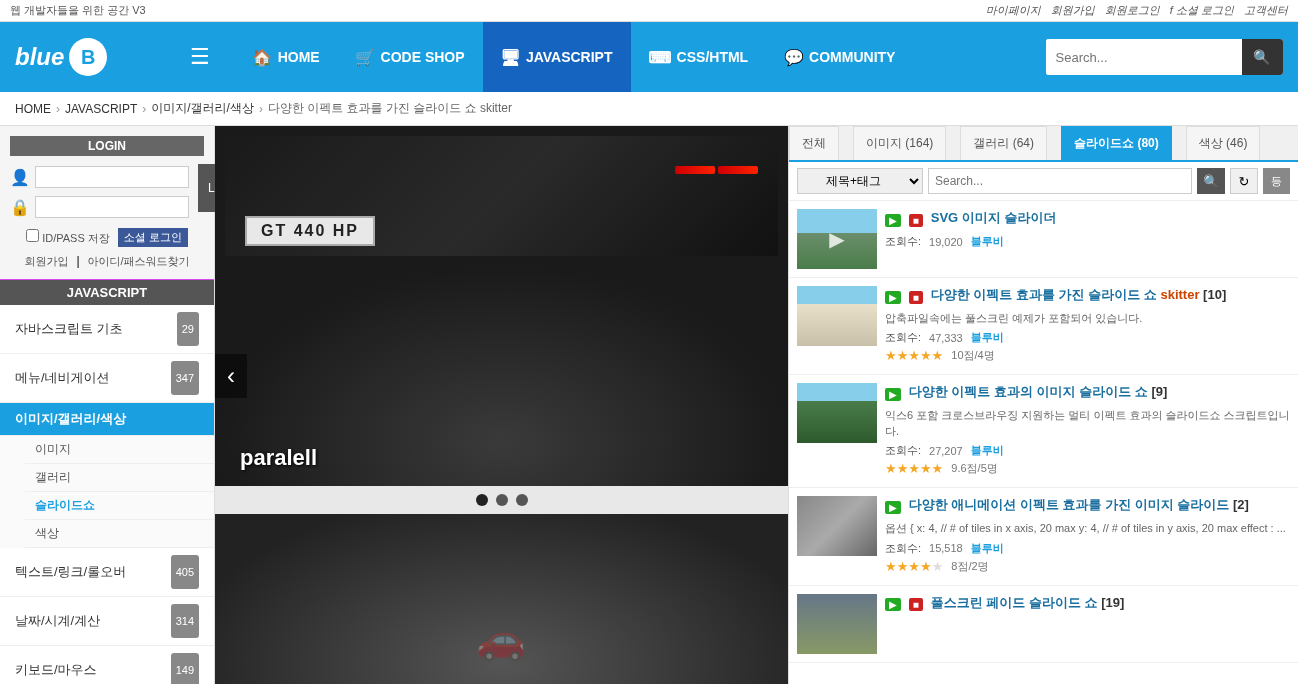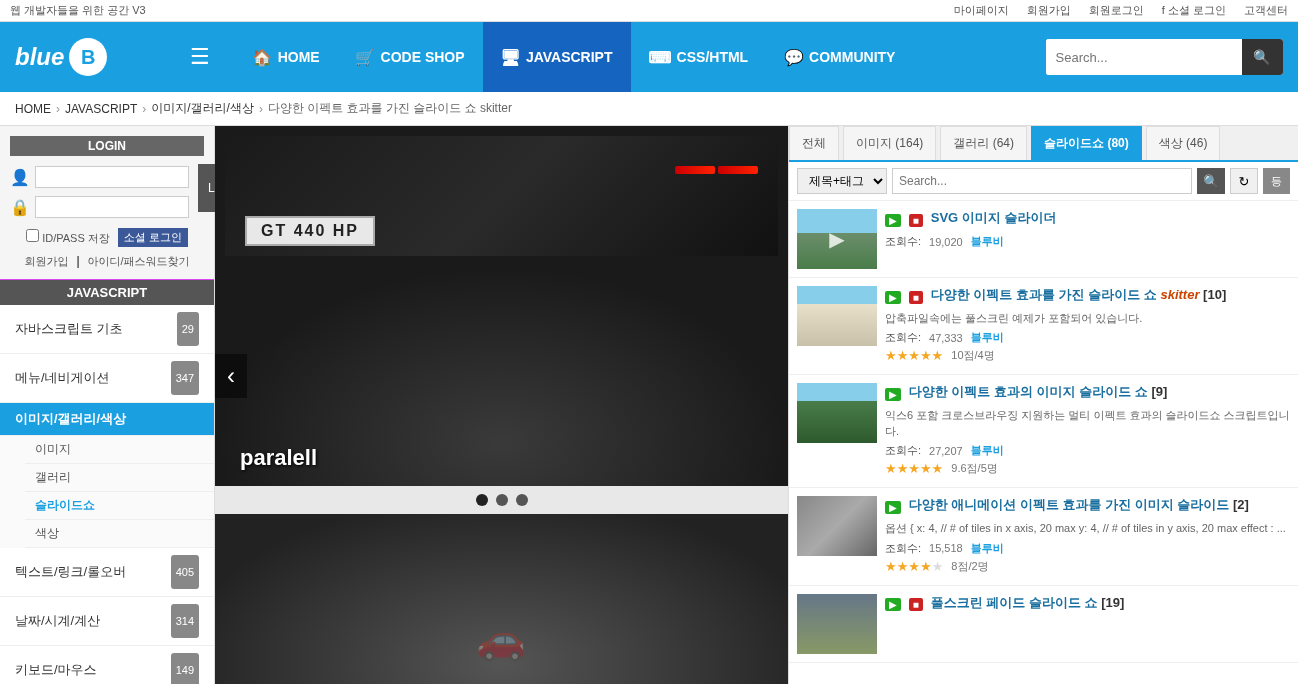--- a/index.html
+++ b/index.html
@@ -10,21 +10,21 @@
       background: #fff;
       height: 22px;
       display: flex;
       align-items: center;
       justify-content: space-between;
       padding: 0 10px;
       font-size: 11px;
       color: #555;
       border-bottom: 1px solid #ddd;
     }
-    .topbar-right { display: flex; gap: 18px; }
+    .topbar-right { display: flex; gap: 10px; font-style: italic; }
     .topbar-right a { color: #555; text-decoration: none; }
 
     
     .header {
       background: #1a9fe0;
       height: 70px;
       display: flex;
       align-items: center;
       padding: 0 15px;
       gap: 20px;
@@ -336,43 +336,42 @@
       background: #f0f0f0;
     }
     .tab-item {
       padding: 8px 12px;
       font-size: 12px;
       cursor: pointer;
       border: 1px solid #ddd;
       border-bottom: none;
       background: #f5f5f5;
       color: #555;
-      margin-right: 4px;
+      margin-right: 14px;
     }
     .tab-item.active {
       background: #1a9fe0;
       color: white;
       border-color: #1a9fe0;
       font-weight: bold;
     }
     
     .filter-row {
       display: flex;
       align-items: center;
       padding: 6px 8px;
       border-bottom: 1px solid #eee;
       gap: 5px;
       background: white;
     }
     .filter-select {
       border: 1px solid #ccc;
-      padding: 3px 6px;
+      padding: 3px 24px;
       font-size: 12px;
       height: 26px;
-      text-align: right;
     }
     .filter-search {
       flex: 1;
       border: 1px solid #ccc;
       padding: 3px 6px;
       font-size: 12px;
       height: 26px;
     }
     .filter-btn {
       background: #555;
@@ -709,21 +708,21 @@
     <div class="list-item">
       <div class="list-thumbnail">
         <div class="thumb-yellow-car"></div>
       </div>
       <div class="list-content">
         <div class="list-meta">
           <span class="badge-green">▶</span>
           <span class="badge-red">■</span>
           <span class="list-title">
             <span>다양한 이펙트 효과를 가진 슬라이드 쇼</span>
-            <span style="color:#cc4400; font-style:italic;">skitter</span>
+            <span style="color:#cc4400; ">skitter</span>
             <span class="num">[10]</span>
           </span>
         </div>
         <div class="list-desc">압축파일속에는 풀스크린 예제가 포함되어 있습니다.</div>
         <div class="list-meta">
           <span class="views-label">조회수:</span>
           <span>47,333</span>
           <span class="bluevi-label">블루비</span>
         </div>
         <div class="list-meta">

